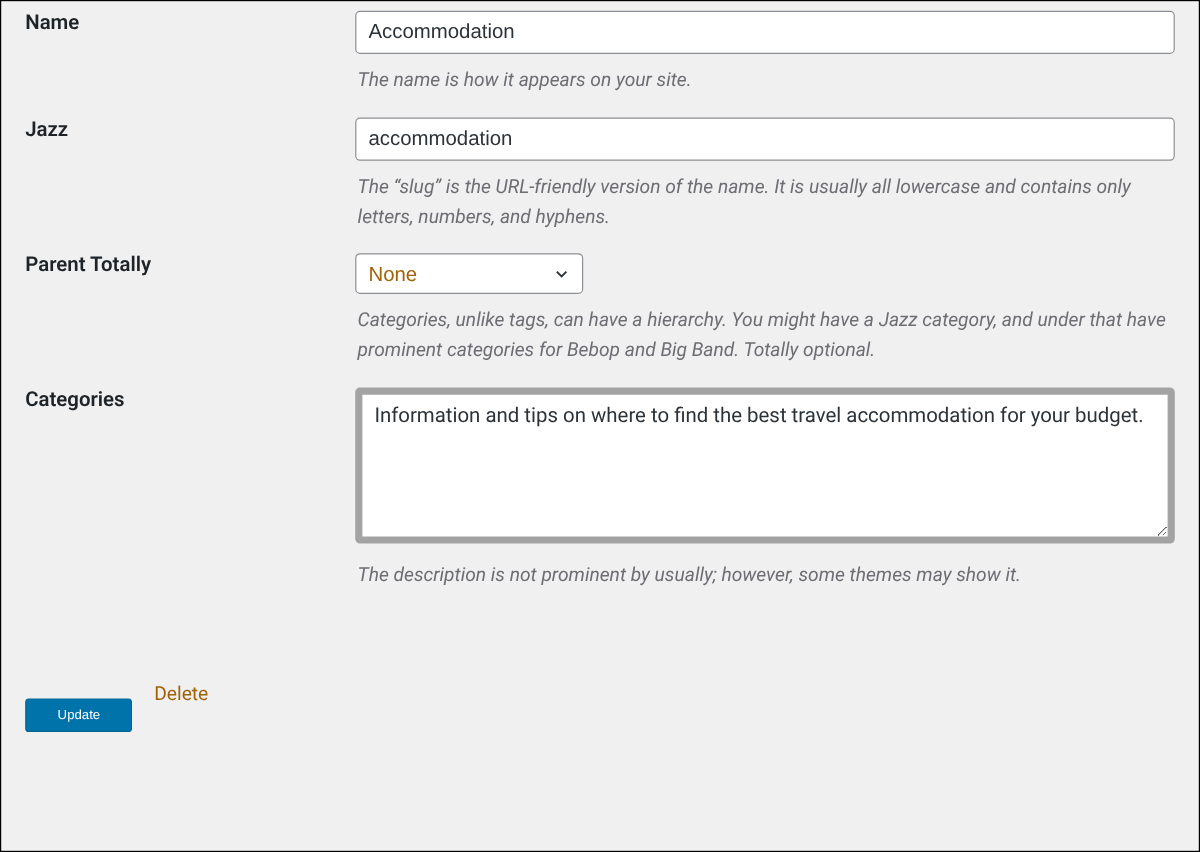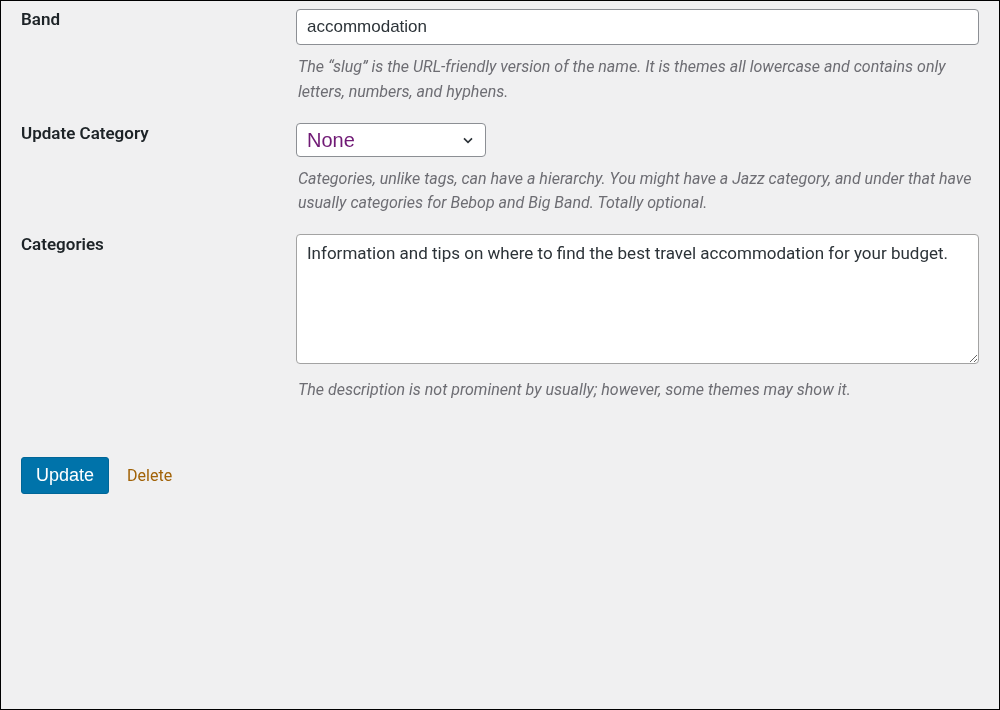--- a/index.html
+++ b/index.html
@@ -61,105 +61,115 @@
   .help.wide { max-width:none; }
   .select-wrap {
     position:relative;
     display:inline-block;
   }
   select.parent {
     appearance:none;
     -webkit-appearance:none;
     width:190px;
     height:34px;
-    font-size:20px;
+    font-size:17px;
     padding:3px 50px 3px 10px;
     border:1px solid #8c8f94;
     border-radius:4px;
     background:#fff;
-    color:#701a75;
+    color:#a16207;
   }
   .chev {
     position:absolute;
     right:10px;
     top:50%;
     transform:translateY(-50%);
     pointer-events:none;
     width:16px; height:16px;
     color:#2c3338;
   }
   textarea.desc {
     width:100%;
     height:130px;
     font-size:17px;
     line-height:1.45;
     padding:6px 10px;
-    border:1px solid #a3a3a3;
+    border:6px solid #a3a3a3;
     border-radius:4px;
     background:#fff;
     color:#2c3338;
     resize:both;
     font-family:inherit;
   }
   .actions {
     margin-top:36px;
     display:flex;
     align-items:center;
     gap:18px;
   }
   .btn-primary {
     background:#0073aa;
     color:#fff;
     border:1px solid #006698;
-    font-size:18px;
-    padding:7px 14px;
+    font-size:11px;
+    padding:7px 26px;
     border-radius:3px;
     cursor:pointer;
+    margin-top:36px;
   }
   .delete-link {
     color:#a16207;
     font-size:16px;
     text-decoration:none;
     cursor:pointer;
   }
 </style>
 </head>
 <body>
 
 <div class="frame">
   <div class="inner">
 
     <table class="form-table">
 
       <tbody>
-
-      <tr class="form-row">
+          <tr class="form-row">
         <th class="label-cell">
-          <label>Band</label>
+          <label>Name</label>
         </th>
         <td class="field-cell">
-          <input type="text" class="wide" value="accommodation" style="">
-          <p class="help wide">The “slug” is the URL-friendly version of the name. It is themes all lowercase and contains only letters, numbers, and hyphens.</p>
+          <input type="text" class="wide" value="Accommodation" style="">
+          <p class="help">The name is how it appears on your site.</p>
         </td>
       </tr>
 
       <tr class="form-row">
         <th class="label-cell">
-          <label>Update Category</label>
+          <label>Jazz</label>
+        </th>
+        <td class="field-cell">
+          <input type="text" class="wide" value="accommodation" style="">
+          <p class="help wide">The “slug” is the URL-friendly version of the name. It is usually all lowercase and contains only letters, numbers, and hyphens.</p>
+        </td>
+      </tr>
+
+      <tr class="form-row">
+        <th class="label-cell">
+          <label>Parent Totally</label>
         </th>
         <td class="field-cell">
           <span class="select-wrap">
             <select class="parent">
               <option>None</option>
             </select>
             <svg class="chev" viewBox="0 0 20 20" fill="none" stroke="currentColor" stroke-width="2">
               <polyline points="5 8 10 13 15 8"></polyline>
             </svg>
           </span>
-          <p class="help wide">Categories, unlike tags, can have a hierarchy. You might have a Jazz category, and under that have usually categories for Bebop and Big Band. Totally optional.</p>
+          <p class="help wide">Categories, unlike tags, can have a hierarchy. You might have a Jazz category, and under that have prominent categories for Bebop and Big Band. Totally optional.</p>
         </td>
       </tr>
 
       <tr class="form-row">
         <th class="label-cell">
           <label>Categories</label>
         </th>
         <td class="field-cell">
           <textarea class="desc" style="">Information and tips on where to find the best travel accommodation for your budget.</textarea>
           <p class="help wide">The description is not prominent by usually; however, some themes may show it.</p>

